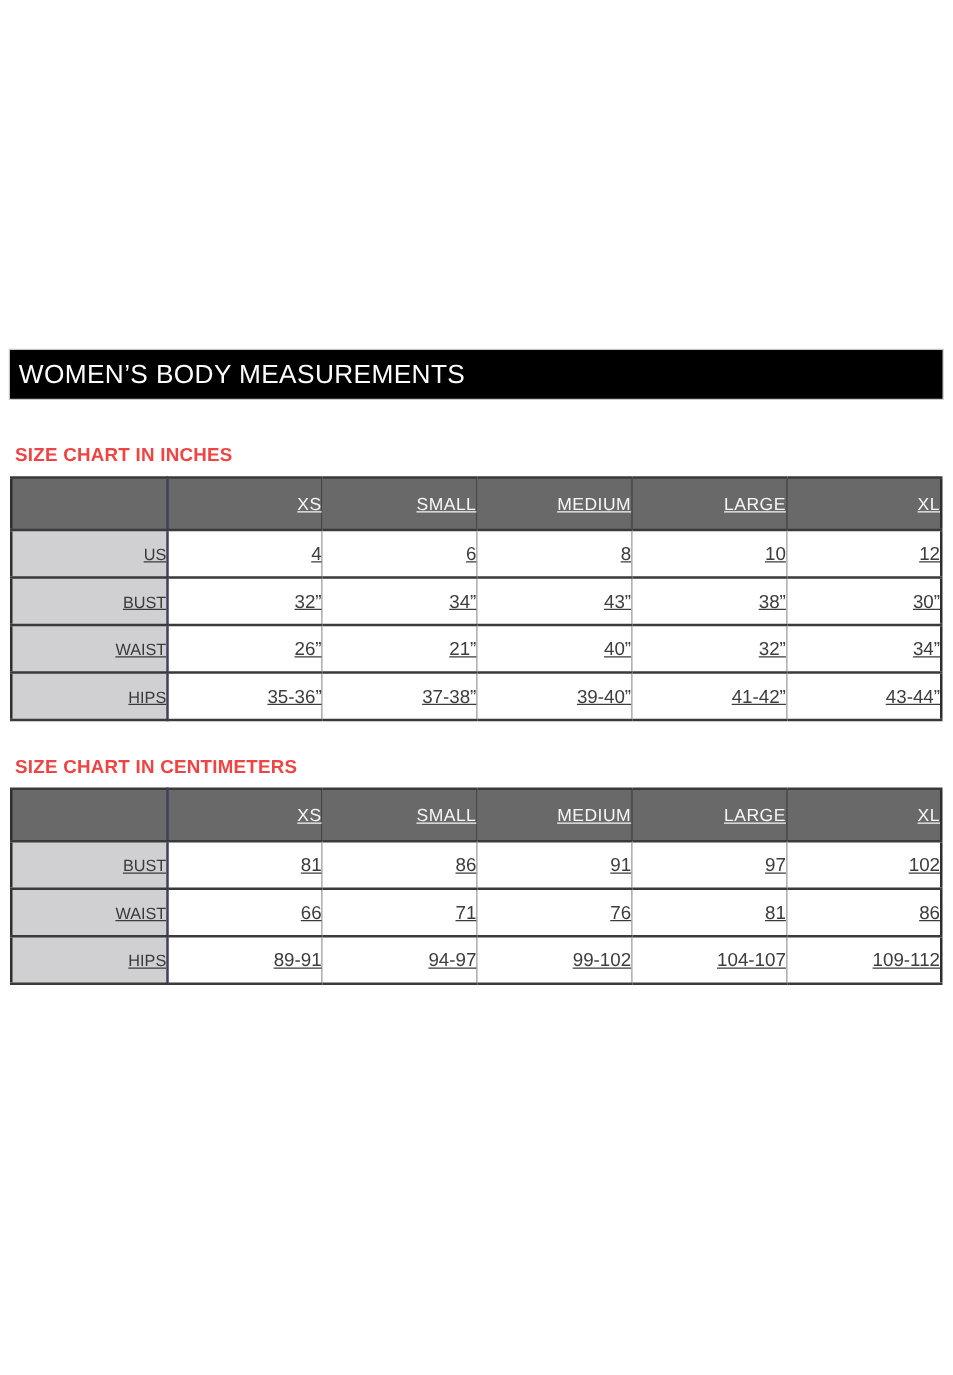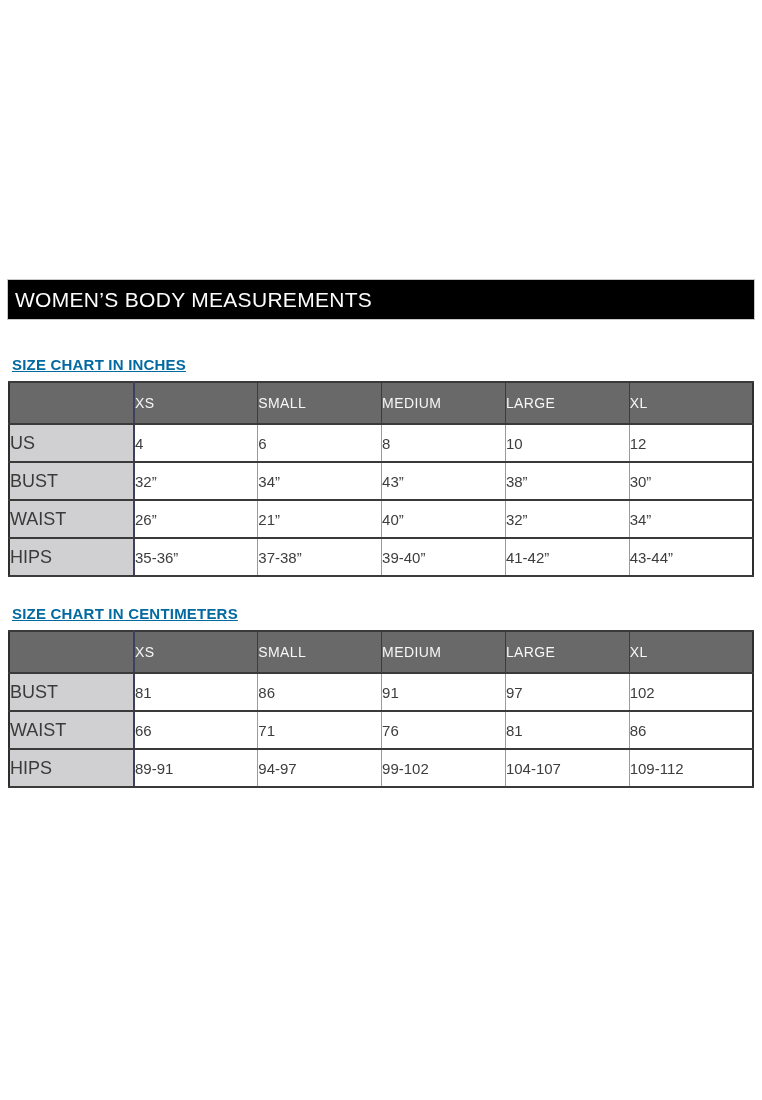--- a/index.html
+++ b/index.html
@@ -31,23 +31,22 @@
     font-size: 21px;
     letter-spacing: 0.3px;
     white-space: nowrap;
   }
 
   
   .section-heading {
     margin: 37px 0 8px 12px;
     font-size: 15px;
     font-weight: 700;
-    color: #0369a1;
+    color: #ef4444;
     letter-spacing: 0.2px;
-    text-decoration: underline;
   }
   .section-heading.second {
     margin-top: 28px;
   }
 
   
   table.size-table {
     margin-left: 8px;
     width: 746px;
     border-collapse: collapse;
@@ -55,42 +54,43 @@
     border: 2px solid #2e2e2e;
   }
   table.size-table col.label-col { width: 125px; }
 
   table.size-table th,
   table.size-table td {
     border-top: 2px solid #3a3a3a;
     border-bottom: 2px solid #3a3a3a;
     border-left: 1px solid #9b9b9b;
     border-right: 1px solid #9b9b9b;
-    text-align: left;
+    text-align: right;
     vertical-align: middle;
     padding: 0;
+    text-decoration: underline;
   }
 
   table.size-table thead tr { height: 42px; }
   table.size-table tbody tr { height: 38px; }
 
   table.size-table thead th {
     background: #696969;
     color: #f7f7f7;
     font-size: 14px;
     font-weight: 400;
     letter-spacing: 0.4px;
     border-left-color: #3c3c3c;
     border-right-color: #3c3c3c;
   }
 
   table.size-table .row-label {
     background: #d0d0d2;
     color: #3a3a3a;
-    font-size: 18px;
+    font-size: 13px;
     font-weight: 400;
   }
 
   table.size-table td {
     background: #ffffff;
     color: #3d3d3d;
     font-size: 15px;
   }
 
   

